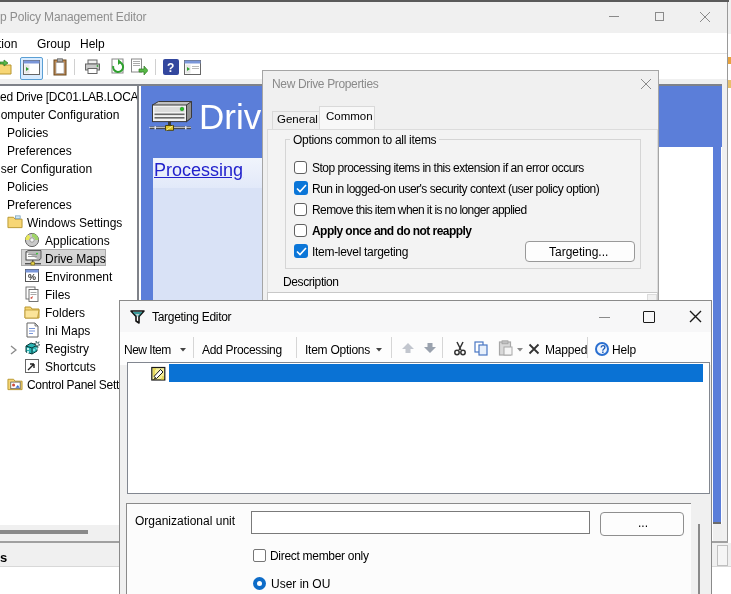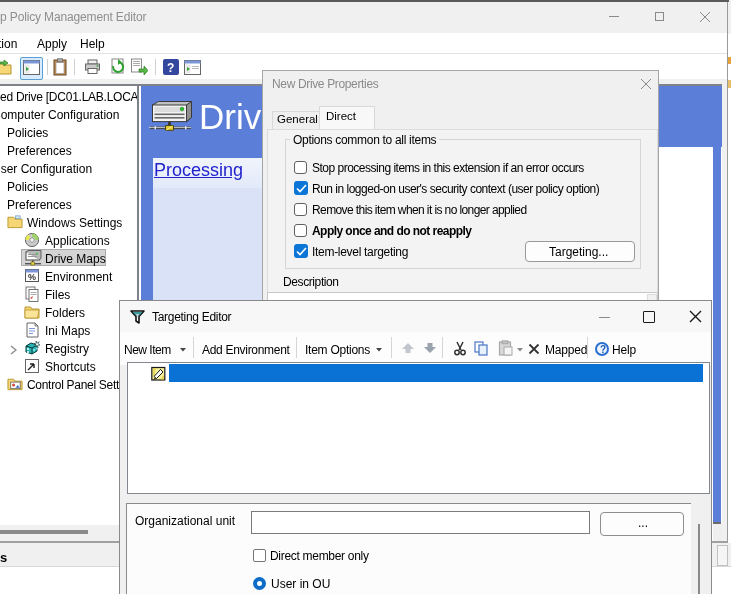--- a/index.html
+++ b/index.html
@@ -28,21 +28,21 @@
   <div class="abs" style="left:655px; top:12px; width:9px; height:9px; border:1px solid #8a8a8a;"></div>
   <svg class="abs" style="left:699px; top:11px;" width="12" height="12" viewBox="0 0 12 12">
       <path d="M1 1 L11 11 M11 1 L1 11" stroke="#8a8a8a" stroke-width="1"></path>
     </svg>
 
   <div class="abs" style="left:727px; top:2px; width:1px; height:541px; background:#9a9a9a;"></div>
 
   <div class="abs" style="left:0; top:33px; width:727px; height:20px; background:#ffffff;"></div>
   <div class="abs" style="left:0; top:53px; width:727px; height:1px; background:#e3e3e3;"></div>
   <div class="txt" style="left:-16px; top:37px;">Action</div>
-  <div class="txt" style="left:37px; top:37px;">Apply</div>
+  <div class="txt" style="left:37px; top:37px;">Group</div>
   <div class="txt" style="left:80px; top:37px;">Help</div>
 
   <div class="abs" style="left:0; top:54px; width:727px; height:25px; background:#ffffff;"></div>
   <div id="toolbar-icons">
 
     <svg class="abs" style="left:-5px; top:59px;" width="17" height="16" viewBox="0 0 17 16">
       <path d="M1 4 h6 l1.5 2 H16 v9 H1 z" fill="#f7d675" stroke="#b8962e" stroke-width="1"></path>
       <path d="M9 1 l4 3 l-4 3 v-2 h-4 v-2 h4 z" fill="#58b948" stroke="#2e7a22" stroke-width="0.7"></path>
     </svg>
 
@@ -249,21 +249,21 @@
     <div class="txt" style="left:9px; top:6px; color:#8a8a8a; letter-spacing:-0.35px;">New Drive Properties</div>
     <svg class="abs" style="left:377px; top:7px;" width="12" height="12" viewBox="0 0 12 12">
         <path d="M1 1 L11 11 M11 1 L1 11" stroke="#8a8a8a" stroke-width="1"></path>
       </svg>
 
     <div class="abs" style="left:4px; top:58px; width:391px; height:465px; background:#f3f3f3; border:1px solid #dcdcdc;"></div>
 
     <div class="abs" style="left:9px; top:40px; width:48px; height:18px; background:#efefef; border:1px solid #d9d9d9; border-bottom:none;"></div>
     <div class="txt" style="left:14px; top:42px; font-size:11.5px;">General</div>
     <div class="abs" style="left:56px; top:35px; width:56px; height:23px; background:#f8f8f8; border:1px solid #d9d9d9; border-bottom:none;"></div>
-    <div class="txt" style="left:63px; top:39px; font-size:11.5px;">Direct</div>
+    <div class="txt" style="left:63px; top:39px; font-size:11.5px;">Common</div>
 
     <div class="abs" style="left:22px; top:68px; width:356px; height:130px; border:1px solid #d5d5d5;"></div>
     <div class="abs" style="left:27px; top:62px; background:#f3f3f3; padding:0 3px;"><span style="white-space:nowrap; letter-spacing:-0.3px;">Options common to all items</span></div>
     <div id="checkboxes">
       <div class="abs" style="left:31px; top:90px; width:13px; height:13px; background:#fff; border:1px solid #606060; border-radius:3px;"></div>
       <div class="txt" style="left:49px; top:90px; letter-spacing:-0.5px;">Stop processing items in this extension if an error occurs</div>
       <div class="abs" style="left:31px; top:110px; width:14px; height:14px; background:#0b76d8; border-radius:3px;"></div>
       <svg class="abs" style="left:33px; top:113px;" width="11" height="9" viewBox="0 0 11 9">
           <path d="M1 4.5 L4 7.5 L10 1" stroke="#fff" stroke-width="1.6" fill="none"></path>
         </svg>
@@ -300,21 +300,21 @@
         <path d="M1 1 L12 12 M12 1 L1 12" stroke="#1a1a1a" stroke-width="1.4"></path>
       </svg>
 
     <div class="abs" style="left:0; top:31px; width:591px; height:33px; background:#fdfdfd;"></div>
     <div id="dlg2-toolbar">
       <div class="txt" style="left:4px; top:42px; letter-spacing:-0.5px;">New Item</div>
       <svg class="abs" style="left:59px; top:46px;" width="8" height="6" viewBox="0 0 8 6">
           <path d="M1 1 L4 4.5 L7 1 z" fill="#444"></path>
         </svg>
       <div class="abs" style="left:73px; top:36px; width:1px; height:21px; background:#d6d6d6;"></div>
-      <div class="txt" style="left:82px; top:42px; letter-spacing:-0.3px;">Add Environment</div>
+      <div class="txt" style="left:82px; top:42px; letter-spacing:-0.3px;">Add Processing</div>
       <div class="abs" style="left:176px; top:36px; width:1px; height:21px; background:#d6d6d6;"></div>
       <div class="txt" style="left:185px; top:42px; letter-spacing:-0.25px;">Item Options</div>
       <svg class="abs" style="left:255px; top:46px;" width="8" height="6" viewBox="0 0 8 6">
           <path d="M1 1 L4 4.5 L7 1 z" fill="#444"></path>
         </svg>
       <div class="abs" style="left:271px; top:36px; width:1px; height:21px; background:#d6d6d6;"></div>
       <svg class="abs" style="left:281px; top:41px;" width="14" height="12" viewBox="0 0 14 12">
           <path d="M7 1 L13 7 H9.5 V11 H4.5 V7 H1 Z" fill="#c2c6ce"></path>
         </svg>
       <svg class="abs" style="left:303px; top:41px;" width="14" height="12" viewBox="0 0 14 12">

